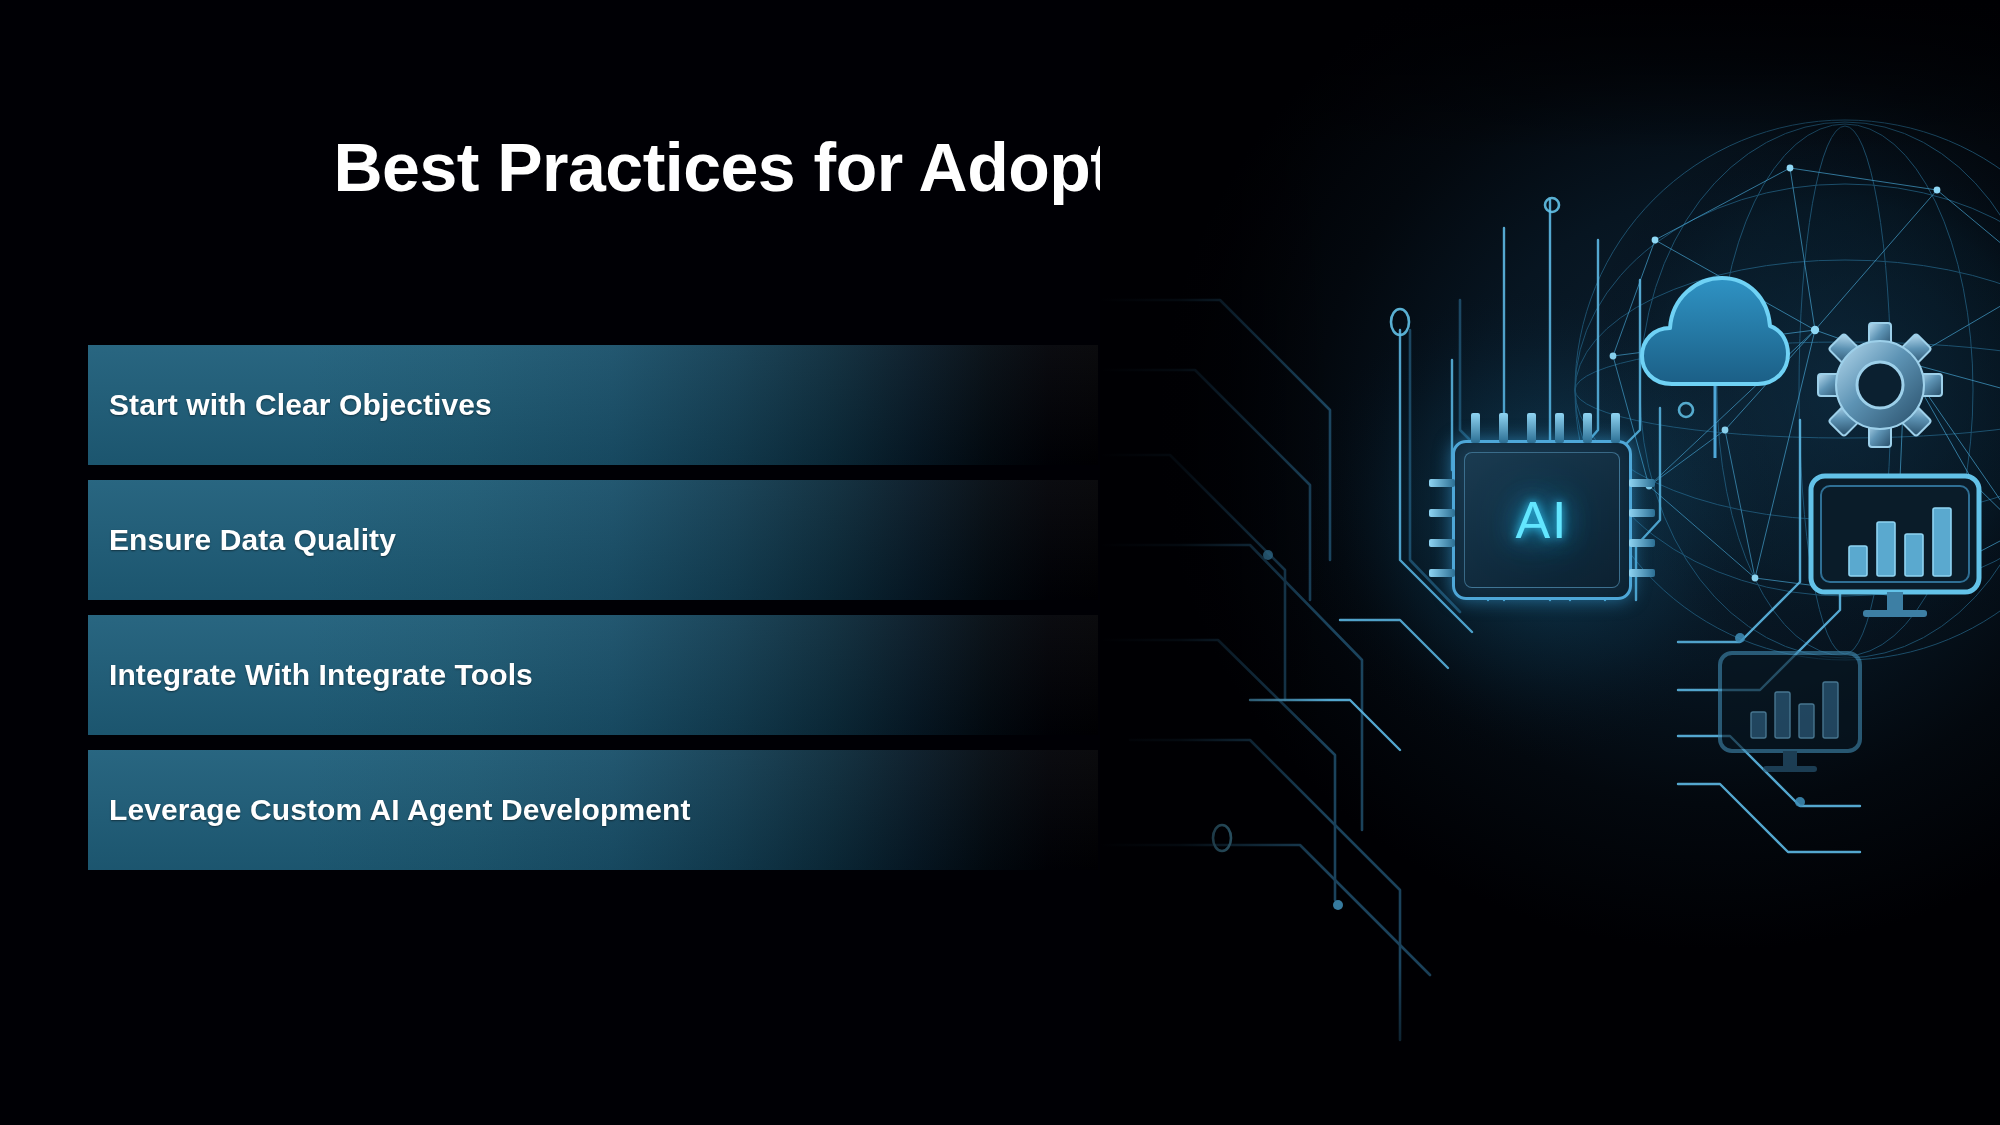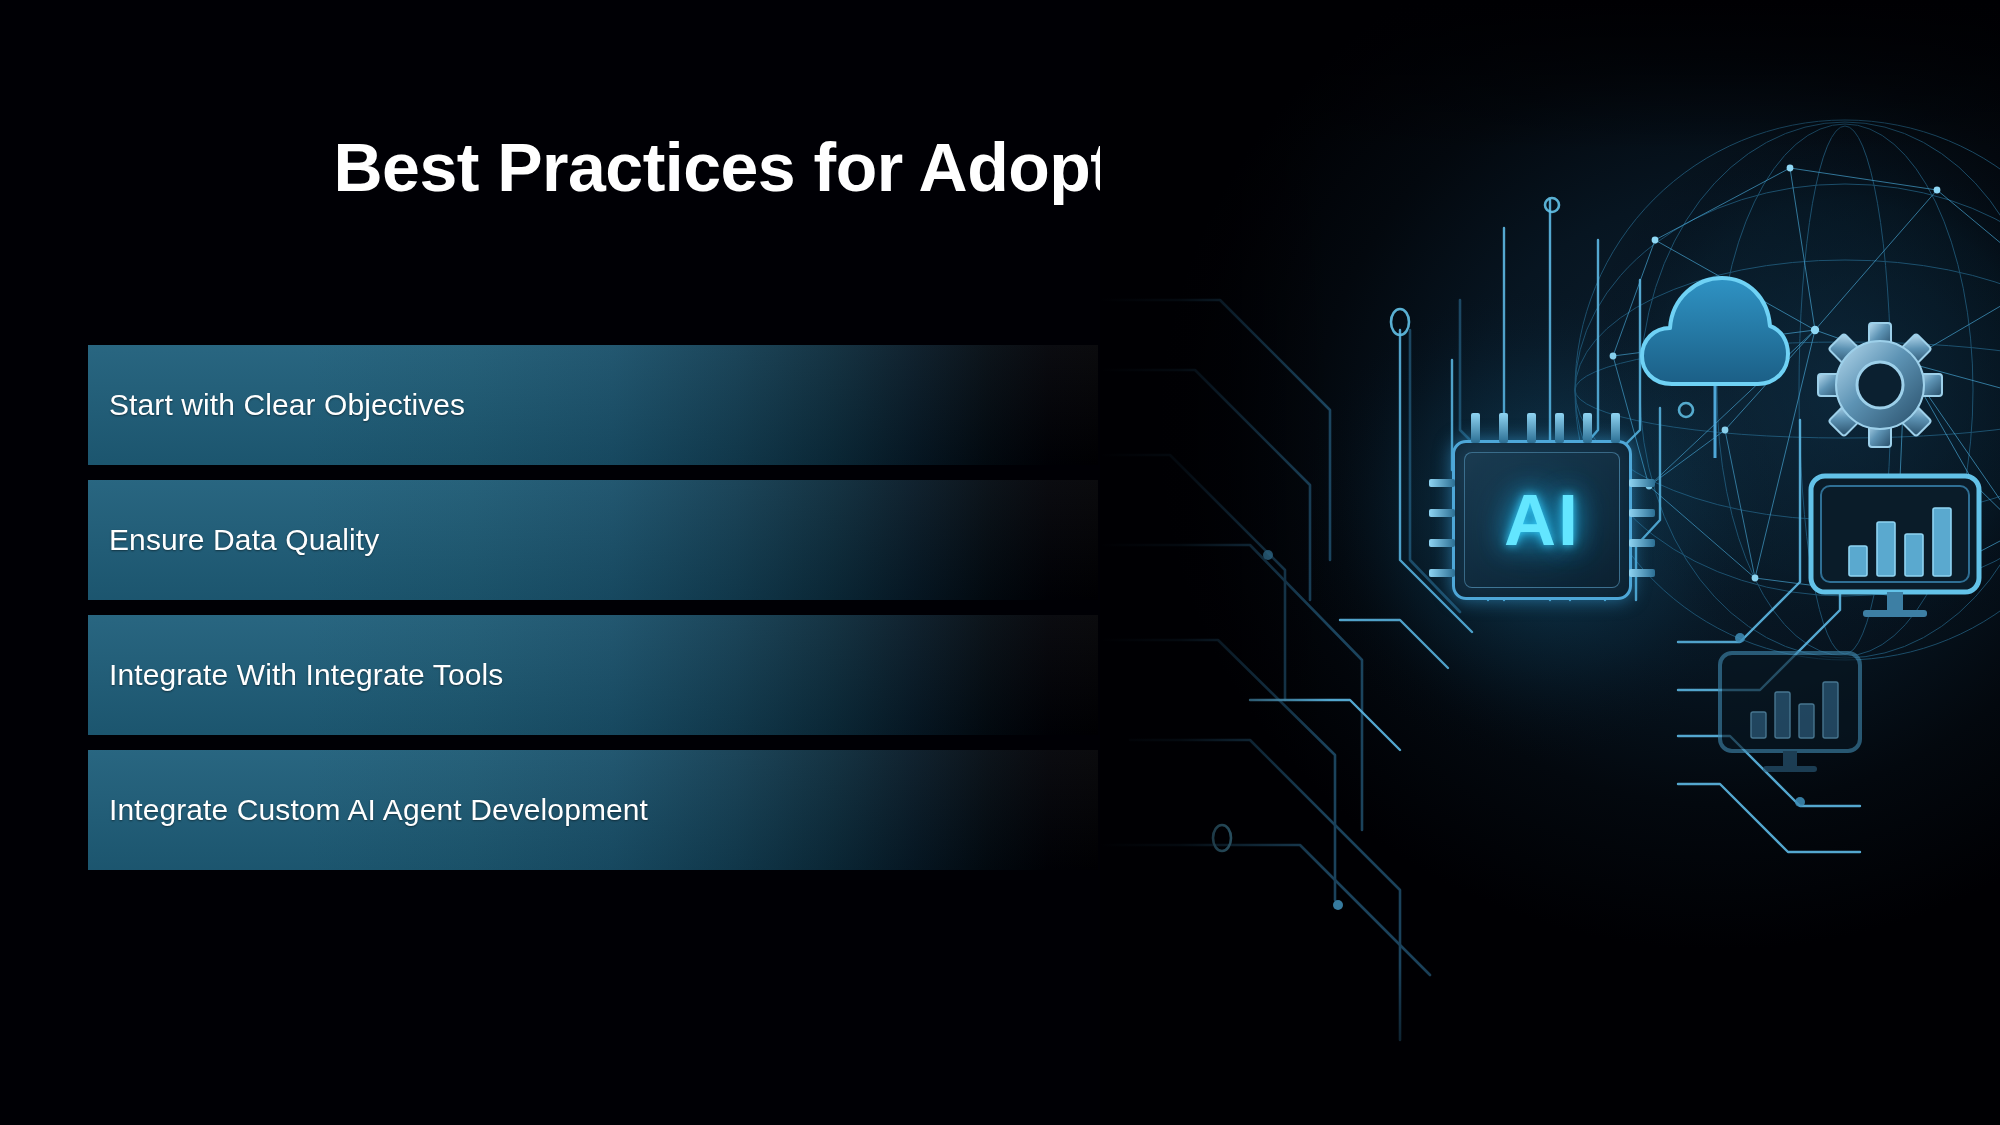--- a/index.html
+++ b/index.html
@@ -59,21 +59,21 @@
     content:"";
     position:absolute; inset:0;
     background:linear-gradient(to bottom, rgba(255,255,255,.045), rgba(0,0,0,.10));
     pointer-events:none;
   }
   .bar-label {
     position:relative;
     z-index:2;
     margin-left:21px;
     font-size:30px;
-    font-weight:400;
+    font-weight:700;
     color:#ffffff;
     letter-spacing:0.1px;
     white-space:nowrap;
     text-shadow:0 1px 2px rgba(0,0,0,.45);
   }
 
   
   #art {
     position:absolute;
     left:1100px; top:0;
@@ -115,21 +115,21 @@
   }
   #chip-inner{
     position:absolute; inset:9px;
     border-radius:8px;
     border:1px solid rgba(110,190,235,.45);
     background:linear-gradient(150deg,#1a3b51 0%,#112c3f 55%,#0c2131 100%);
     display:flex; align-items:center; justify-content:center;
   }
   #chip-text{
     font-family:"Liberation Sans", sans-serif;
-    font-size:72px; font-weight:700;
+    font-size:52px; font-weight:400;
     color:#63e6ff;
     letter-spacing:2px;
     line-height:1;
     text-shadow:
       0 0 10px #35d2ff,
       0 0 26px #1fb6f0,
       0 0 48px rgba(31,182,240,.75);
   }
   .pin{ position:absolute; background:linear-gradient(to bottom,#8fd4f2,#2b6e93); border-radius:2px; }
   .pin-top{ width:9px; height:30px; top:-30px; }
@@ -160,21 +160,21 @@
     <div class="bar">
       <span class="bar-label">Ensure Data Quality</span>
     </div>
 
     <div class="bar">
       <span class="bar-label">Integrate With Integrate Tools</span>
     </div>
 
 
     <div class="bar">
-      <span class="bar-label">Integrate Custom AI Agent Development</span>
+      <span class="bar-label">Leverage Custom AI Agent Development</span>
     </div>
 
   </div>
 
   <div id="art">
 
     <svg class="art-svg" viewBox="0 0 900 1125">
       <defs>
         <radialGradient id="globeG" cx="50%" cy="50%" r="50%">
           <stop offset="0%" stop-color="#0e3047" stop-opacity="0.55"></stop>

